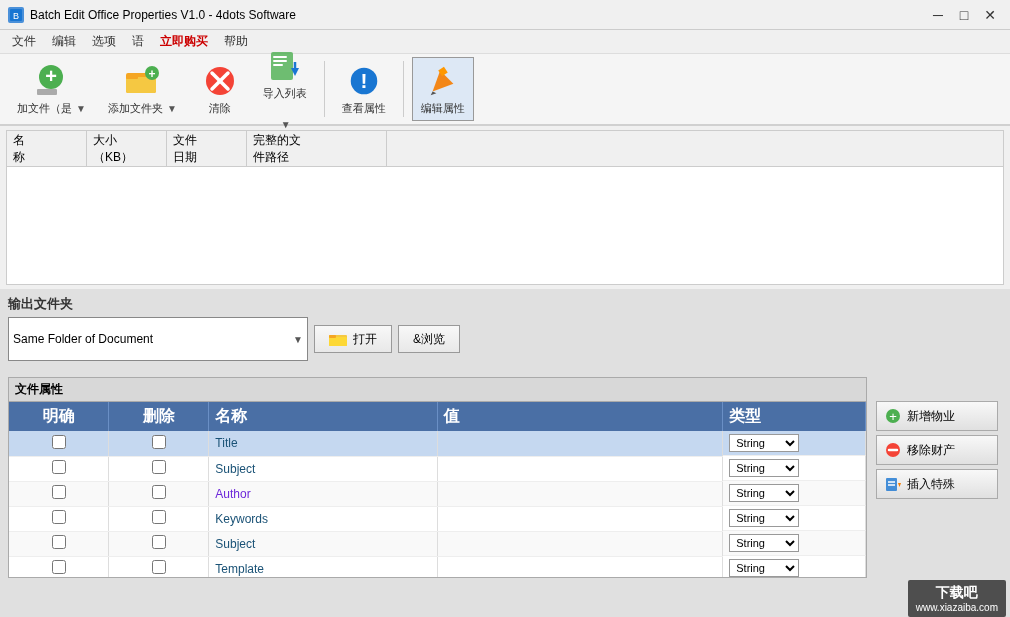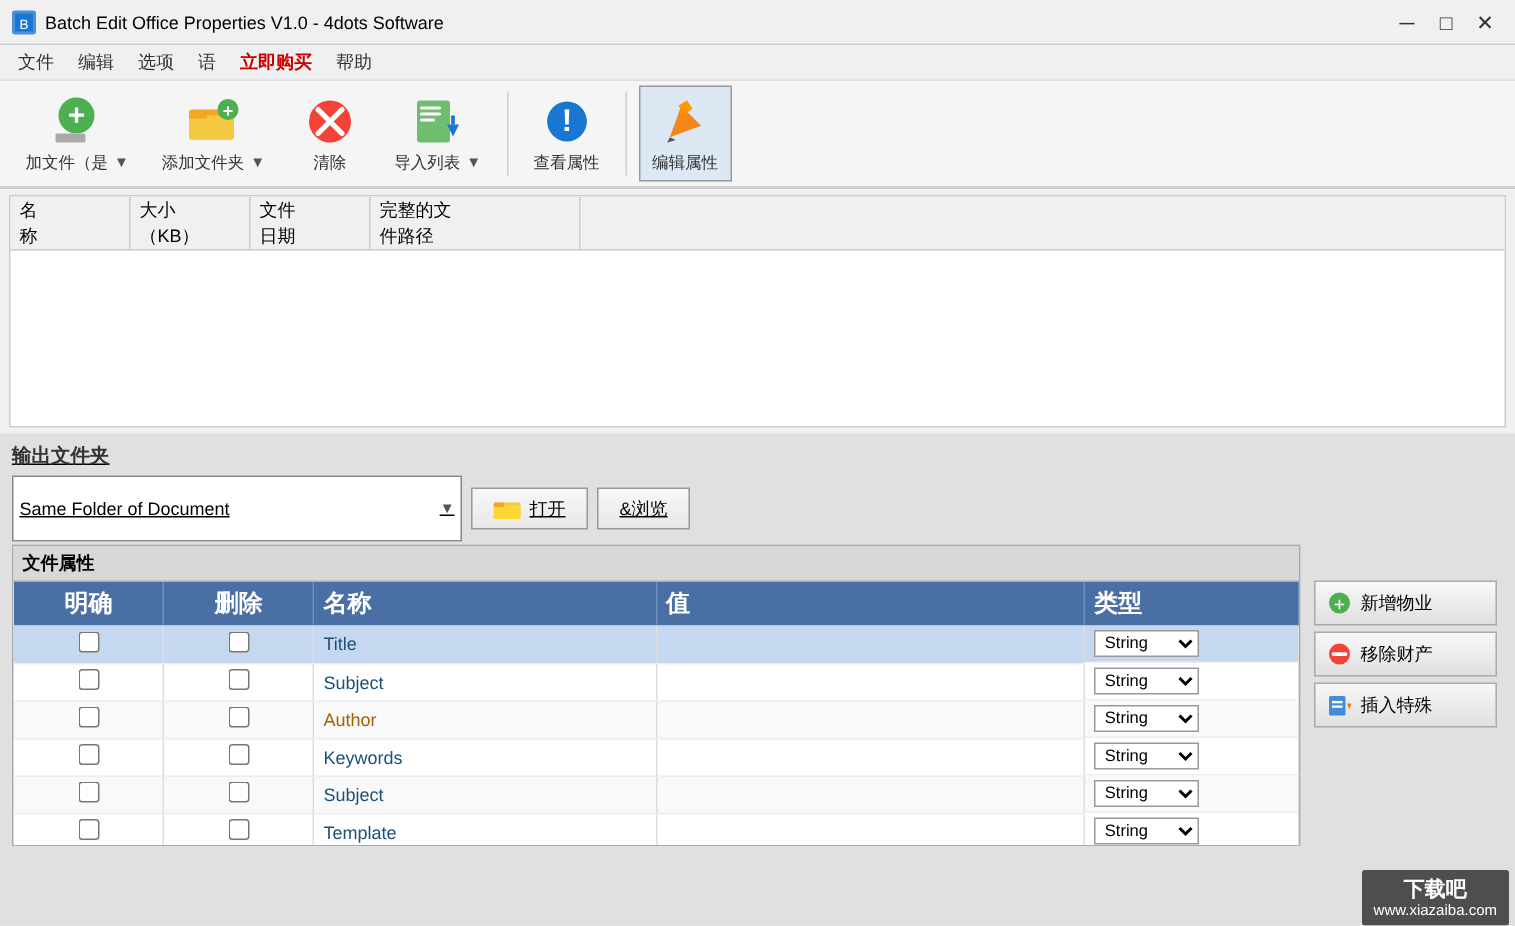--- a/index.html
+++ b/index.html
@@ -140,22 +140,21 @@
       padding: 4px 6px;
       font-size: 12px;
       display: flex;
       align-items: center;
     }
     .col-name { width: 80px; }
     .col-size { width: 80px; }
     .col-date { width: 80px; }
     .col-path { width: 140px; }
     .output-folder-section {
-      margin-bottom: 2px;
-      text-decoration: underline;
+      margin-bottom: 16px;
     }
     .section-title {
       font-size: 13px;
       font-weight: bold;
       color: #333;
       margin-bottom: 4px;
     }
     .output-row {
       display: flex;
       align-items: center;
@@ -312,21 +311,21 @@
       <div class="toolbar-icon">
         <svg width="36" height="36" viewBox="0 0 36 36">
           <rect x="4" y="4" width="22" height="28" rx="2" fill="#4caf50" opacity="0.8"></rect>
           <rect x="6" y="8" width="14" height="2" rx="1" fill="white"></rect>
           <rect x="6" y="12" width="14" height="2" rx="1" fill="white"></rect>
           <rect x="6" y="16" width="10" height="2" rx="1" fill="white"></rect>
           <polygon points="24,20 32,20 28,28" fill="#1976d2"></polygon>
           <line x1="28" y1="14" x2="28" y2="20" stroke="#1976d2" stroke-width="2.5"></line>
         </svg>
       </div>
-      <div style="display:flex;align-items:center;gap:2px;">
+      <div style="display:flex;align-items:center;gap:18px;flex-direction:column;">
         <span class="toolbar-label">导入列表</span>
         <span class="dropdown-arrow">▼</span>
       </div>
     </div>
 
     <div class="toolbar-sep"></div>
 
     <div class="toolbar-btn">
       <div class="toolbar-icon">
         <svg width="38" height="38" viewBox="0 0 38 38">
@@ -417,21 +416,21 @@
                   <td class="check-cell"><input type="checkbox" class="checkbox-input" style=""></td>
                   <td style="color: rgb(26, 82, 118);">Subject</td>
                   <td></td>
                   <td class="type-cell">
                     <select class="type-select"><option value="String">String</option><option value="Integer">Integer</option><option value="Date">Date</option><option value="Boolean">Boolean</option></select>
                   </td>
                 </tr>
                 <tr>
                   <td class="check-cell"><input type="checkbox" class="checkbox-input" style=""></td>
                   <td class="check-cell"><input type="checkbox" class="checkbox-input" style=""></td>
-                  <td style="color: #a16207;">Author</td>
+                  <td style="color: #6d28d9;">Author</td>
                   <td></td>
                   <td class="type-cell">
                     <select class="type-select"><option value="String">String</option><option value="Integer">Integer</option><option value="Date">Date</option><option value="Boolean">Boolean</option></select>
                   </td>
                 </tr>
                 <tr>
                   <td class="check-cell"><input type="checkbox" class="checkbox-input" style=""></td>
                   <td class="check-cell"><input type="checkbox" class="checkbox-input" style=""></td>
                   <td style="color: rgb(26, 82, 118);">Keywords</td>
                   <td></td>

